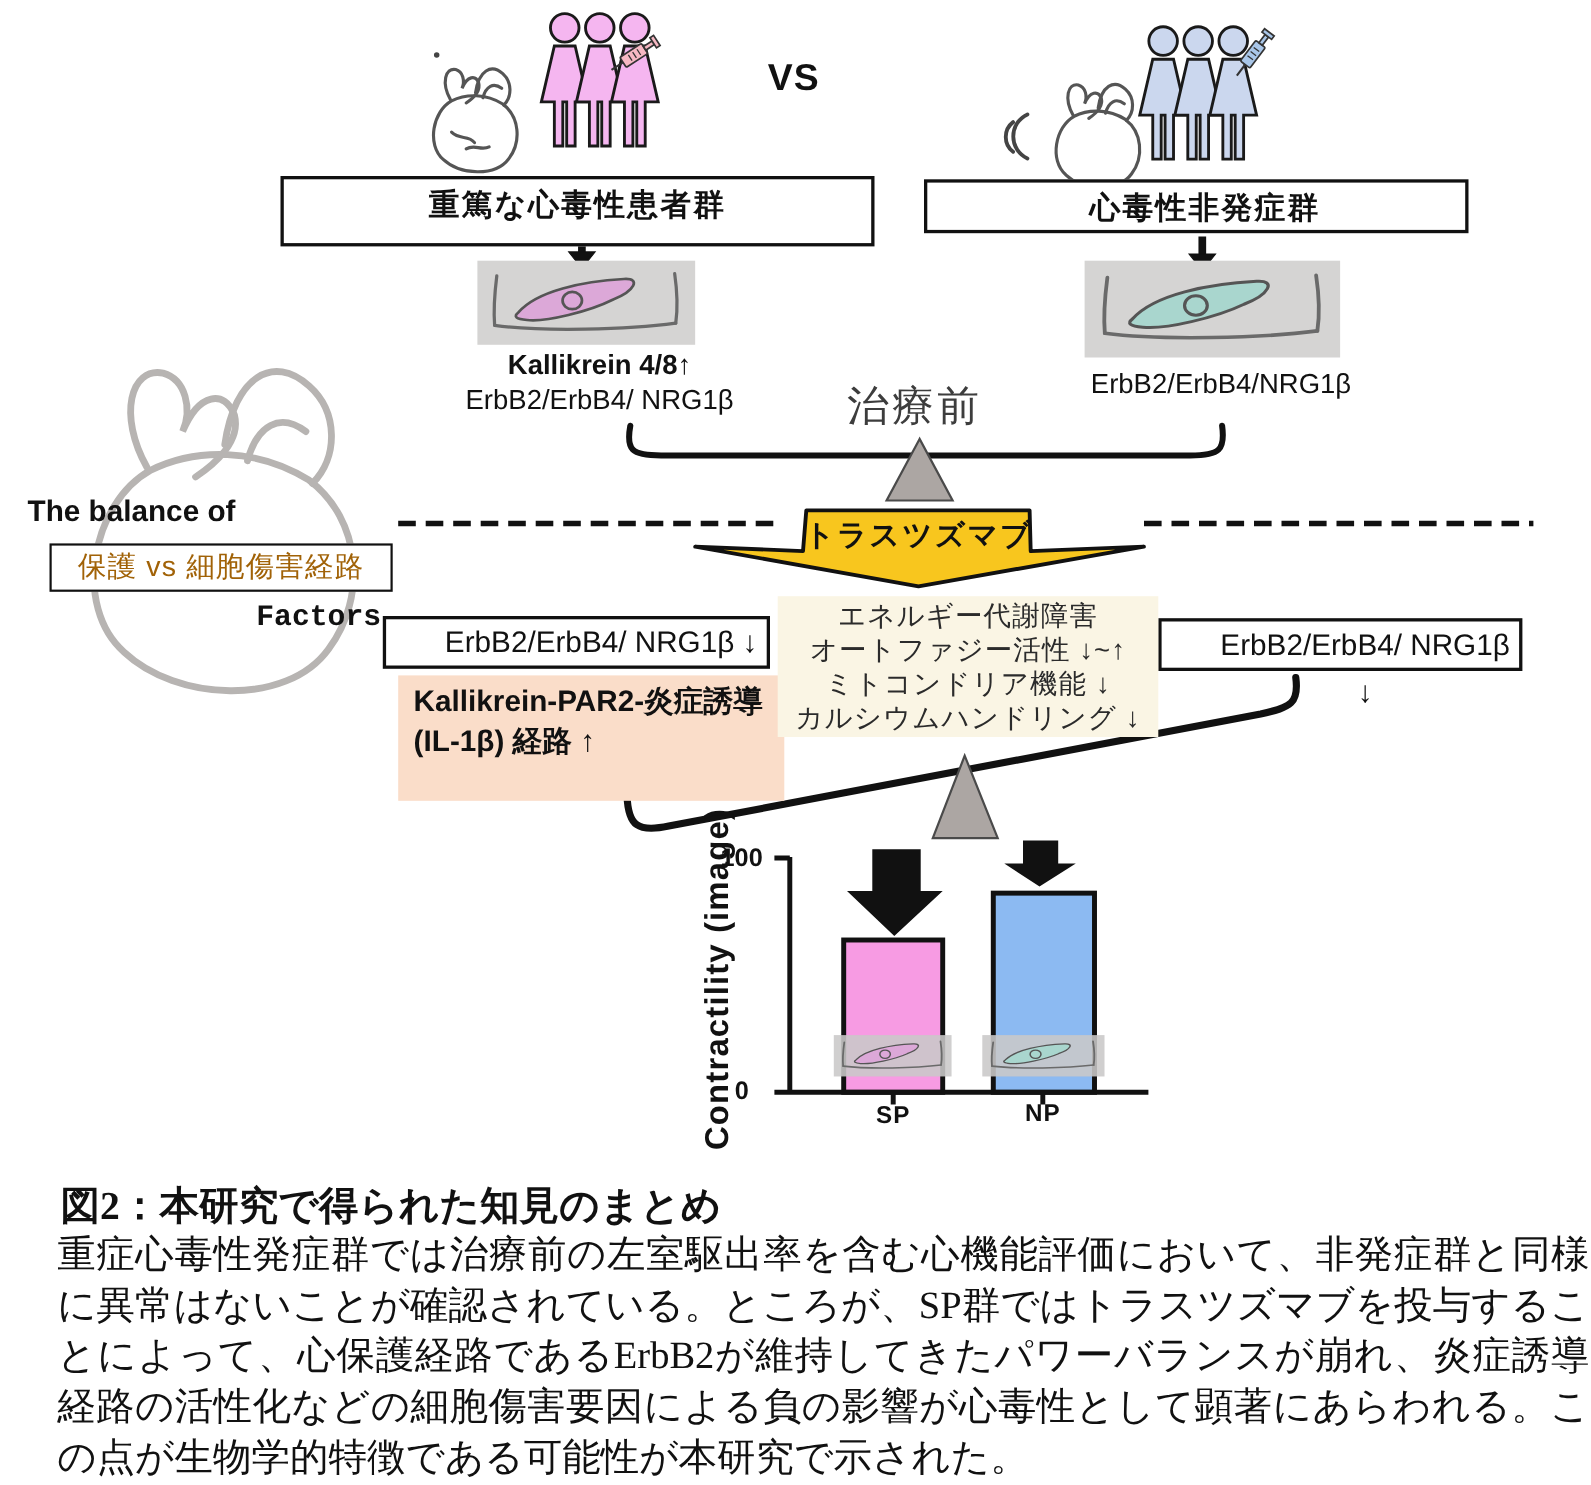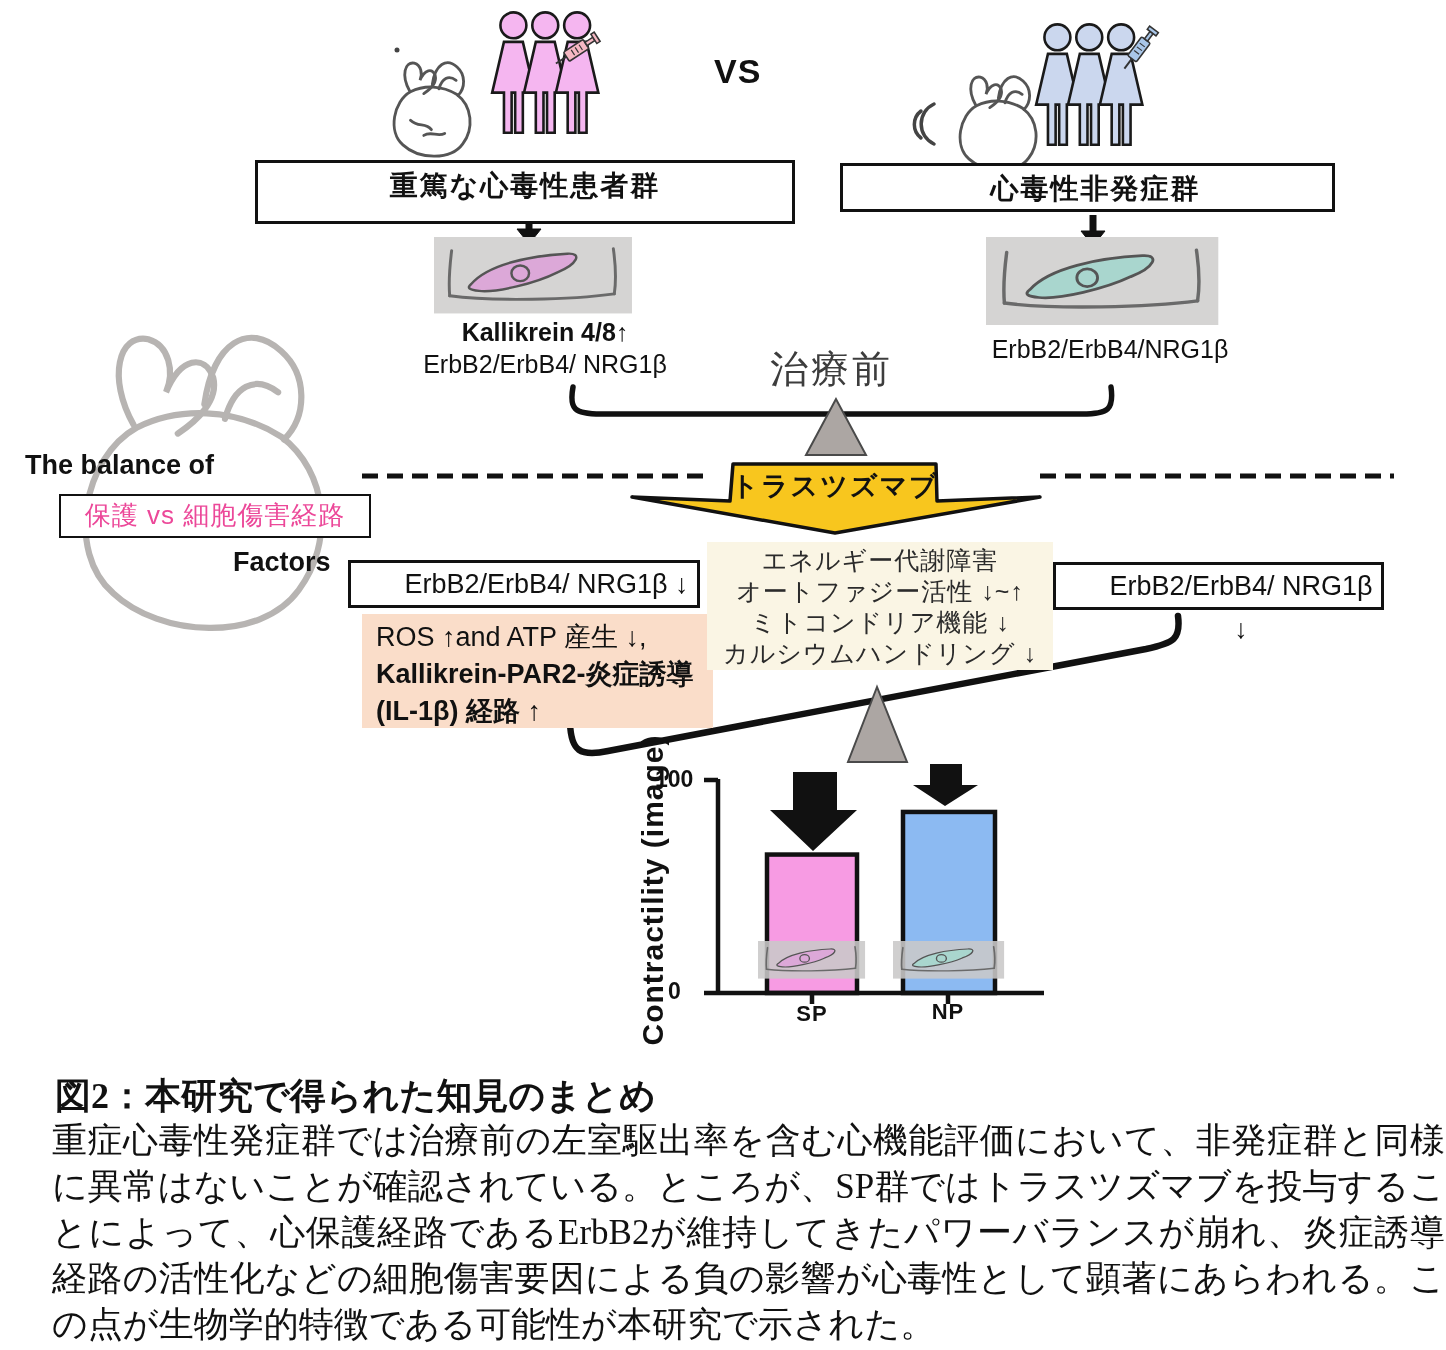--- a/index.html
+++ b/index.html
@@ -8,21 +8,21 @@
   svg.fig{position:absolute;left:0;top:0;z-index:1;}
   .txt{position:absolute;z-index:2;}
   .ctr{text-align:center;}
   .boxed{border:3px solid #111;background:#fff;box-sizing:border-box;text-align:center;}
   .vs{font-size:34px;font-weight:600;letter-spacing:1px;}
   .grouplabel{font-size:28px;font-weight:bold;letter-spacing:2px;}
   .marker-b{font-size:25px;font-weight:bold;}
   .marker{font-size:25px;}
   .pretx{font-size:38px;color:#3d3d3d;letter-spacing:3px;}
   .balttl{font-size:27px;font-weight:bold;}
-  .hogo{font-size:26px;color:#ec4899;letter-spacing:1px;margin-left:14px;}
+  .hogo{font-size:26px;color:#a16207;letter-spacing:1px;}
   .drug{font-size:27px;font-weight:bold;letter-spacing:2px;z-index:3;}
   .erbbbox{font-size:27px;padding-left:45px;}
   .rosbox{background:var(--ros_box,#FADDC9);padding:5px 0 0 14px;box-sizing:border-box;}
   .rosbox div{font-size:27px;line-height:37px;}
   .ctrbox{background:var(--center_box,#FAF5E4);box-sizing:border-box;padding-top:3px;}
   .ctrbox div{font-size:25px;line-height:31px;color:#2b2b2b;text-align:center;letter-spacing:1px;}
   .tick{font-size:23px;font-weight:bold;text-align:left;}
   .xlab{font-size:22px;font-weight:bold;text-align:center;letter-spacing:1px;}
   .ylabel{font-size:30px;font-weight:bold;text-align:center;transform:rotate(-90deg);letter-spacing:1px;}
   .cap-title{font-family:"Liberation Serif","DejaVu Serif",serif;font-size:36px;font-weight:bold;}
@@ -132,42 +132,41 @@
         <use href="#well"></use>
           <use href="#cellblob" fill="var(--cell_teal,#A9D6CE)"></use>
           <use href="#cellnuc"></use>
       </g>
       <path d="M704 780 H718 M718 779 L718 993 L1044 993 M704 993 H718 M812 993 V1004 M948 993 V1004" fill="none" stroke="#111" stroke-width="4.5"></path>
       <polygon points="793,772 837,772 837,810 857,810 813,851 770,810 793,810" fill="#111"></polygon>
       <polygon points="930,764 962,764 962,785 978,785 945,806 913,785 930,785" fill="#111"></polygon>
     </g>
   </svg>
 
-  <div class="txt vs" style="left:714px;top:52px;width:60px;">VS</div>
+  <div class="txt vs" style="left:698px;top:52px;width:60px;">VS</div>
 
   <div class="txt boxed grouplabel" style="left:255px;top:160px;width:540px;height:64px;line-height:46px;">重篤な心毒性患者群</div>
   <div class="txt boxed grouplabel" style="left:840px;top:163px;width:495px;height:49px;line-height:45px;padding-left:16px;">心毒性非発症群</div>
 
   <div class="txt ctr marker-b" style="left:395px;top:318px;width:300px;">Kallikrein 4/8↑</div>
   <div class="txt ctr marker" style="left:395px;top:350px;width:300px;">ErbB2/ErbB4/ NRG1β</div>
   <div class="txt ctr marker" style="left:980px;top:335px;width:260px;">ErbB2/ErbB4/NRG1β</div>
 
   <div class="txt pretx" style="left:770px;top:344px;">治療前</div>
 
   <div class="txt balttl" style="left:25px;top:450px;">The balance of</div>
   <div class="txt boxed hogo" style="left:45px;top:494px;width:312px;height:44px;line-height:39px;border-width:2.5px;">保護 vs 細胞傷害経路</div>
-  <div class="txt balttl" style="left:233px;top:547px;">Factors</div>
+  <div class="txt balttl" style="left:233px;top:547px;font-family:Liberation Mono, monospace;">Factors</div>
 
   <div class="txt ctr drug" style="left:725px;top:468px;width:220px;">トラスツズマブ</div>
 
   <div class="txt boxed erbbbox" style="left:348px;top:560px;width:352px;height:48px;line-height:43px;">ErbB2/ErbB4/ NRG1β ↓</div>
   <div class="txt boxed erbbbox" style="left:1053px;top:562px;width:331px;height:48px;line-height:43px;">ErbB2/ErbB4/ NRG1β ↓</div>
 
   <div class="txt rosbox" style="left:362px;top:614px;width:351px;height:114px;">
-    <div>ROS ↑and ATP 産生 ↓,</div>
     <div style="font-weight:bold;">Kallikrein-PAR2-炎症誘導</div>
     <div style="font-weight:bold;">(IL-1β) 経路 ↑</div>
   </div>
 
   <div class="txt ctrbox" style="left:707px;top:542px;width:346px;height:128px;">
     <div>エネルギー代謝障害</div>
     <div>オートファジー活性 ↓~↑</div>
     <div>ミトコンドリア機能 ↓</div>
     <div>カルシウムハンドリング ↓</div>
   </div>

